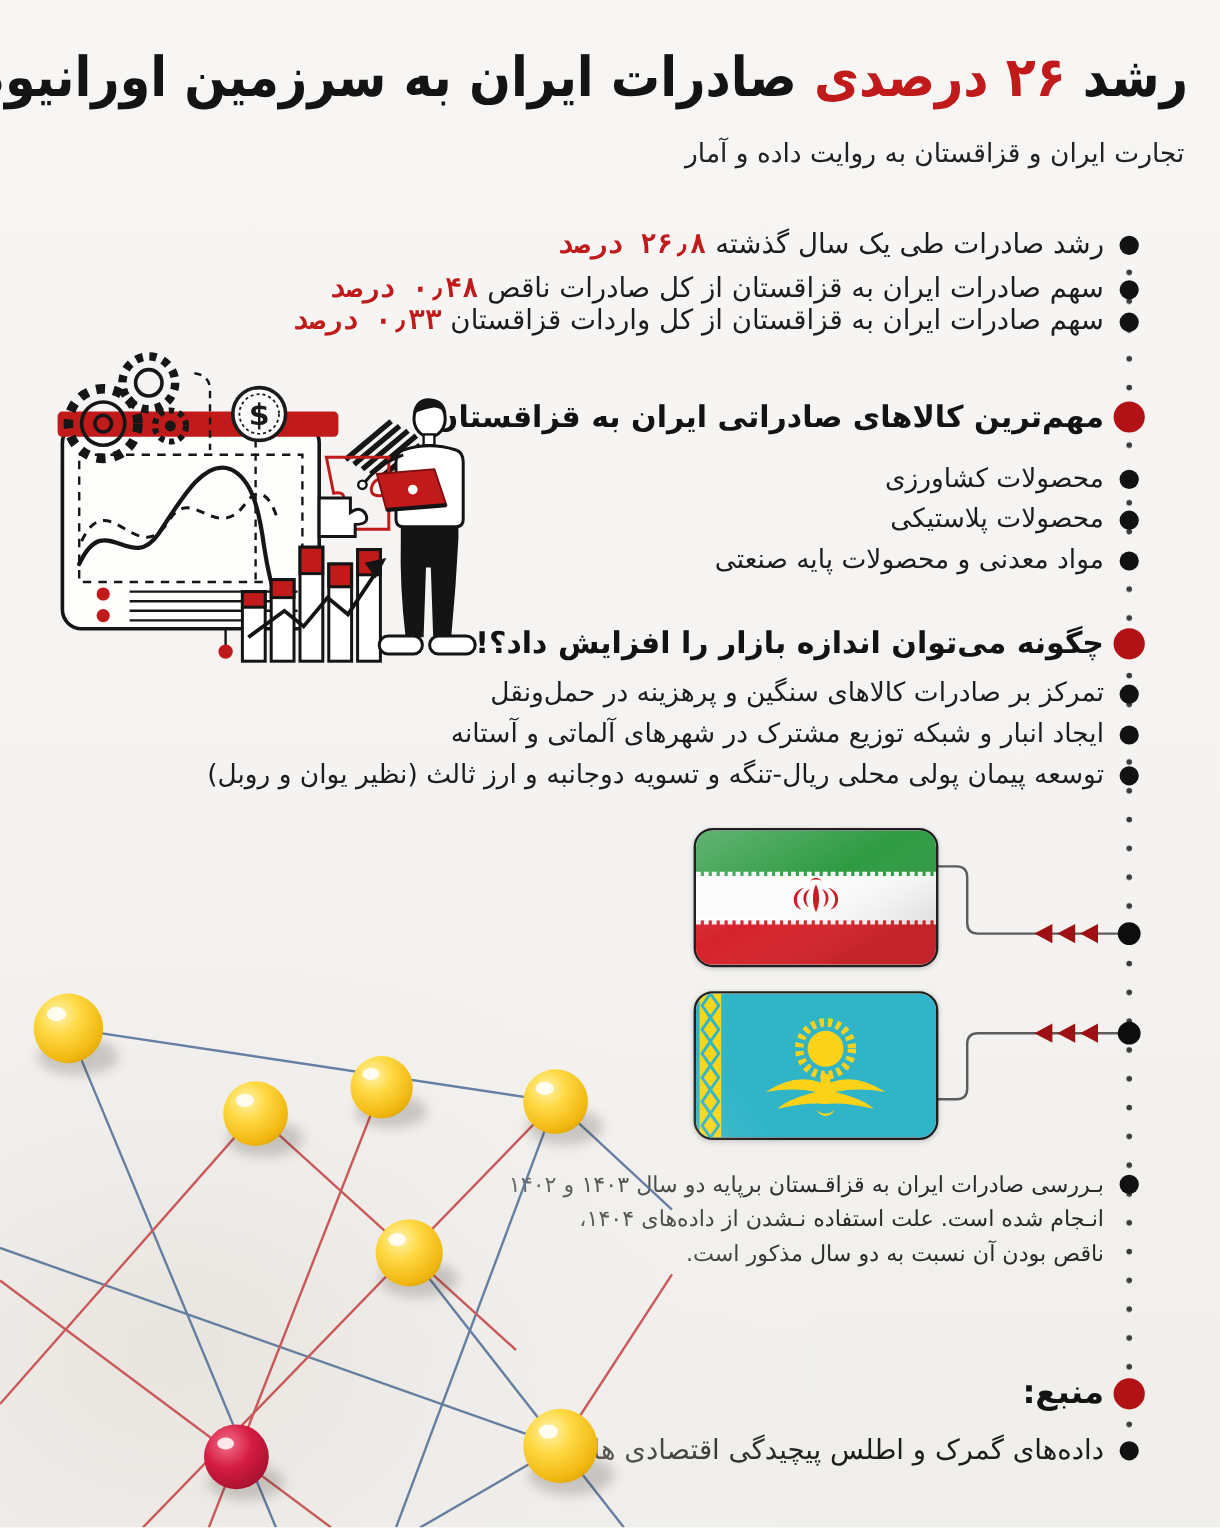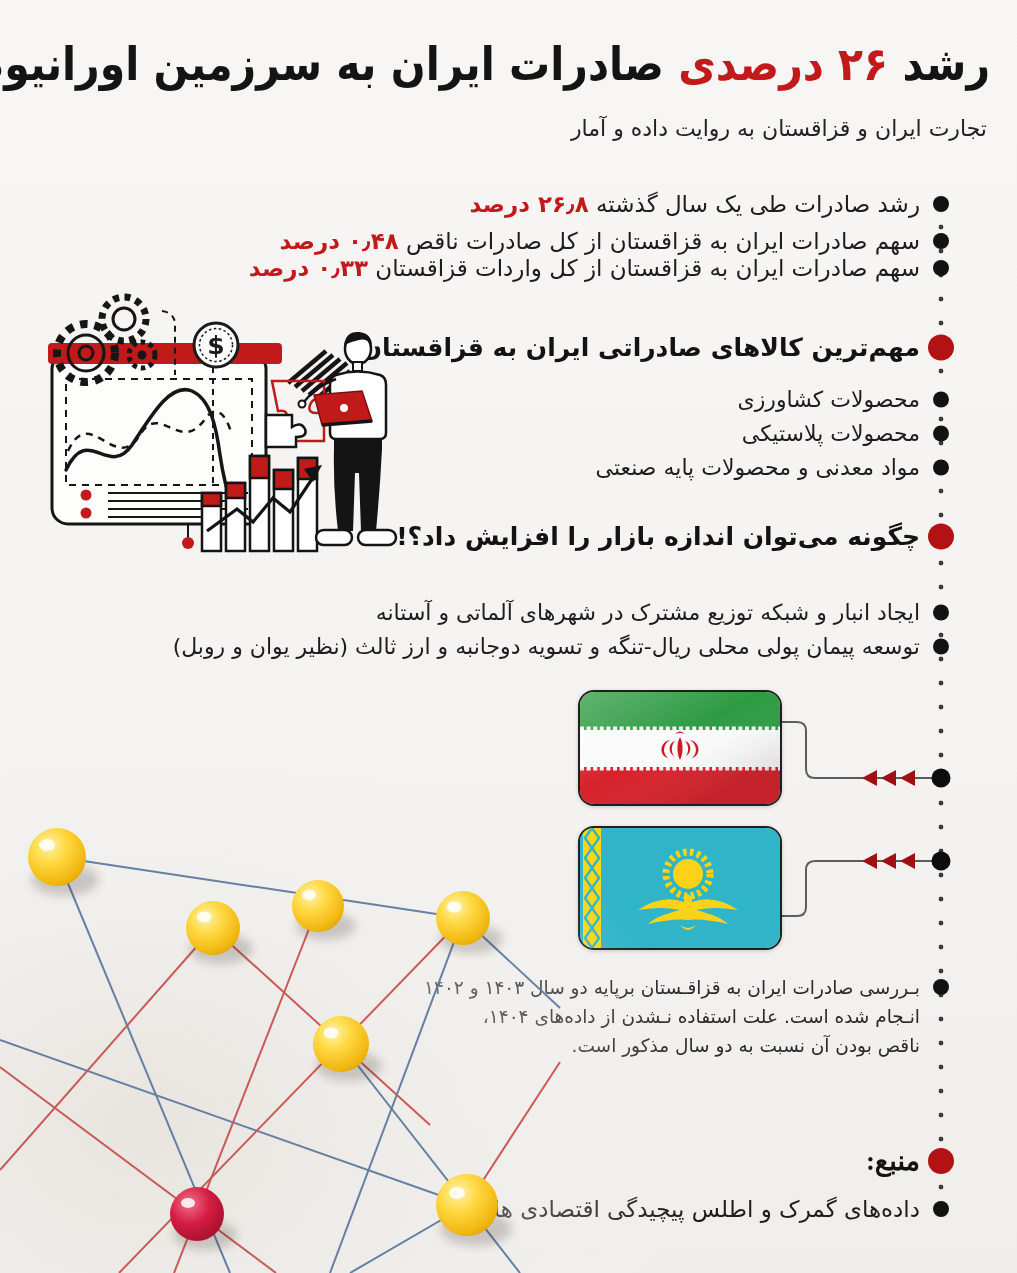--- a/index.html
+++ b/index.html
@@ -24,26 +24,26 @@
     left:938px;top:200px;width:6px;height:1014px;
     background-image:radial-gradient(circle at 3px 3px,#3c3c3c 2.1px,rgba(0,0,0,0) 2.7px);
     background-size:6px 24px;background-repeat:repeat-y;
   }
   .row{right:97px;transform:translateY(-50%);white-space:nowrap;font-size:23px;}
   .row .bdot,.hrow .rdot{position:absolute;top:50%;transform:translateY(-50%);border-radius:50%;}
   .row .bdot{width:16px;height:16px;background:#121212;right:-29px;}
   .hrow{right:97px;transform:translateY(-50%);white-space:nowrap;
         font-size:25px;font-weight:bold;color:#131313;}
   .hrow .rdot{width:26px;height:26px;background:#b31215;right:-34px;}
-  .val{color:#c01a1a;font-weight:bold;}
+  .val{color:#c01a1a;font-weight:bold;font-family:Liberation Mono, monospace;}
   .item{font-size:22px;}
   
   .footnote{right:97px;top:973px;text-align:right;font-size:18.5px;line-height:29px;color:#2a2a2a;}
   .footnote .bdot{position:absolute;top:14px;right:-29px;width:16px;height:16px;border-radius:50%;background:#121212;transform:translateY(-50%);}
-  .srctitle{font-size:27px;font-family:Liberation Serif, serif;}
+  .srctitle{font-size:27px;}
   
   .flag{left:578px;width:200px;border:2px solid #1f1f1f;border-radius:16px;overflow:hidden;
         box-shadow:0 1px 4px rgba(0,0,0,.18);}
   .flag svg{display:block;}
   .flag-iran{top:690px;height:112px;}
   .flag-kz{top:826px;height:120px;}
   svg{overflow:visible;}
 </style>
 </head>
 <body>
@@ -88,20 +88,24 @@
     <span>محصولات پلاستیکی</span>
   </div>
   <div class="abs row item" style="top:467px">
     <span class="bdot"></span>
     <span>مواد معدنی و محصولات پایه صنعتی</span>
   </div>
 
   <div class="abs hrow" style="top:536px">
     <span class="rdot"></span>
     <span>چگونه می‌توان اندازه بازار را افزایش داد؟!</span>
+  </div>
+  <div class="abs row item" style="top:578px">
+    <span class="bdot"></span>
+    <span>تمرکز بر صادرات کالاهای سنگین و پرهزینه در حمل‌ونقل</span>
   </div>
   <div class="abs row item" style="top:646px">
     <span class="bdot"></span>
     <span>توسعه پیمان پولی محلی ریال-تنگه و تسویه دوجانبه و ارز ثالث (نظیر یوان و روبل)</span>
   </div>
   <div class="abs row item" style="top:612px">
     <span class="bdot"></span>
     <span>ایجاد انبار و شبکه توزیع مشترک در شهرهای آلماتی و آستانه</span>
   </div>
 

